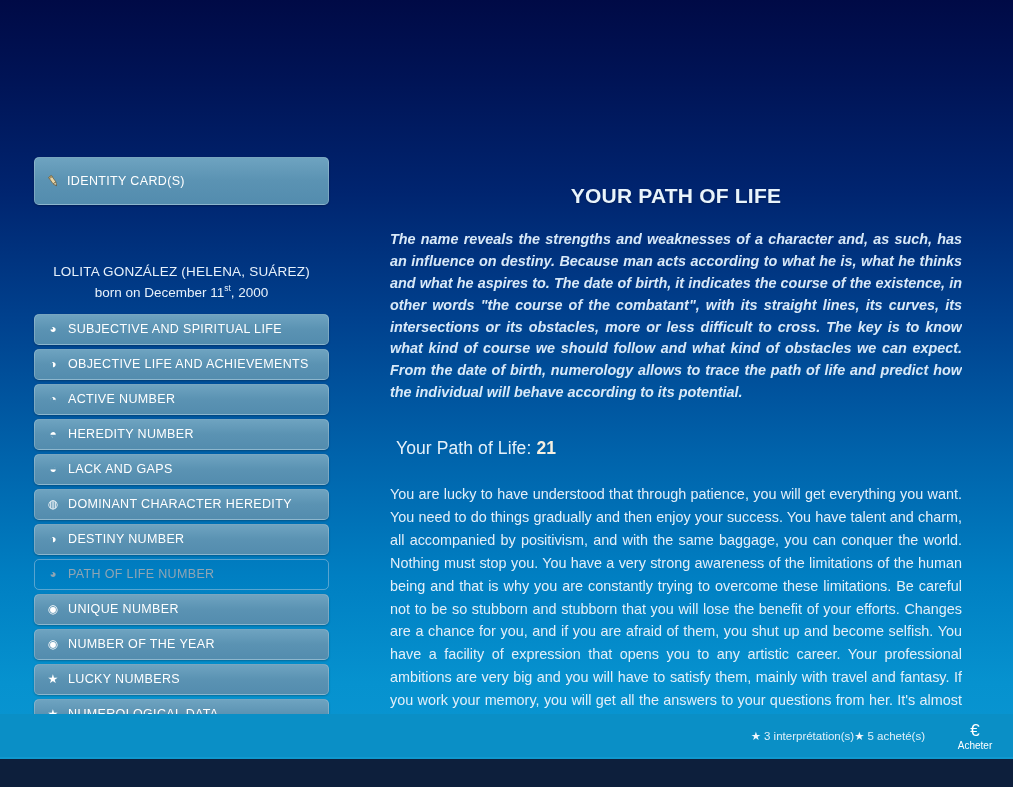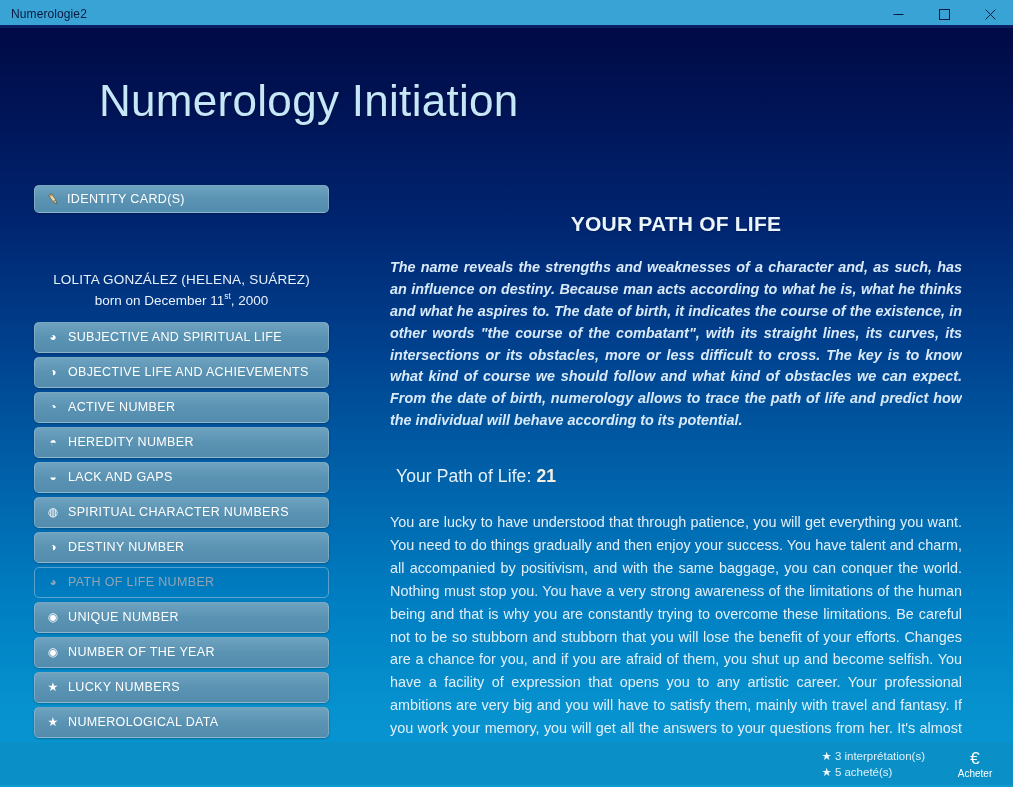--- a/index.html
+++ b/index.html
@@ -98,21 +98,21 @@
     padding: 0 10px;
     border-radius: 5px;
     background: linear-gradient(to bottom, #6ea3c0 0%, #5b93b3 48%, #538cae 100%);
     border: 1px solid rgba(255,255,255,0.22);
     box-shadow: 0 1px 2px rgba(0,0,0,0.25);
     color: #ffffff;
     cursor: pointer;
     user-select: none;
   }
 
-  .nav-btn.identity { height: 28px; margin-bottom: 0; }
+  .nav-btn.identity { height: 48px; margin-bottom: 0; }
 
   .nav-btn.active {
     background: transparent;
     border: 1px solid rgba(160,195,220,0.55);
     box-shadow: none;
     color: #8fa5b4;
   }
   .nav-btn.active .nav-icon { color: #8fa5b4; }
 
   .nav-icon {
@@ -206,21 +206,20 @@
     left: 0; right: 0; bottom: 0;
     height: 45px;
     background: #0a8fc6;
     display: flex;
     align-items: center;
     justify-content: flex-end;
     padding-right: 10px;
   }
   .footer-counts {
     display: flex;
-    flex-direction: column;
     justify-content: center;
     margin-right: 22px;
     line-height: 1.32;
   }
   .footer-count {
     font-size: 11.5px;
     color: #dff0fa;
     white-space: nowrap;
   }
   .footer-count .star { color: #eef7fd; margin-right: 3px; }
@@ -244,52 +243,23 @@
     left: 0; right: 0; bottom: 0;
     height: 2px;
     background: #1099cf;
   }
 </style>
 </head>
 <body>
 
 <div class="app-window">
 
-  <div class="titlebar">
-    <span class="titlebar-title">Numerologie2</span>
-    <span class="titlebar-spacer"></span>
-
-    <div class="win-btn">
-      <span>
-        <svg width="11" height="11" viewBox="0 0 11 11">
-            <line x1="0.5" y1="5.5" x2="10.5" y2="5.5" stroke="currentColor" stroke-width="1"></line>
-          </svg>
-      </span>
-    </div>
-    <div class="win-btn">
-      <span>
-        <svg width="11" height="11" viewBox="0 0 11 11">
-            <rect x="0.5" y="0.5" width="10" height="10" fill="none" stroke="currentColor" stroke-width="1"></rect>
-          </svg>
-      </span>
-    </div>
-    <div class="win-btn">
-      <span>
-        <svg width="11" height="11" viewBox="0 0 11 11">
-            <line x1="0.6" y1="0.6" x2="10.4" y2="10.4" stroke="currentColor" stroke-width="1"></line>
-            <line x1="10.4" y1="0.6" x2="0.6" y2="10.4" stroke="currentColor" stroke-width="1"></line>
-          </svg>
-      </span>
-    </div>
-    <div class="titlebar-underline"></div>
-  </div>
 
   <div class="stage">
 
-    <div class="page-title">Numerology Initiation</div>
 
     <div class="sidebar">
 
       <div class="nav-btn identity">
         <span class="nav-icon pencil">
           <svg width="15" height="15" viewBox="0 0 16 16">
             <g transform="rotate(-35 8 8)">
               <rect x="6.2" y="1.5" width="3.6" height="8.4" rx="0.6" fill="#e8d5a8" stroke="#6b5a38" stroke-width="0.7"></rect>
               <polygon points="6.2,9.9 9.8,9.9 8,13.6" fill="#f2e6c4" stroke="#6b5a38" stroke-width="0.7"></polygon>
               <polygon points="7.45,12.3 8.55,12.3 8,13.6" fill="#3b3222"></polygon>
@@ -321,21 +291,21 @@
           <div class="nav-btn">
             <span class="nav-icon">◓</span>
             <span class="nav-label">HEREDITY NUMBER</span>
           </div>
           <div class="nav-btn">
             <span class="nav-icon">◒</span>
             <span class="nav-label">LACK AND GAPS</span>
           </div>
           <div class="nav-btn">
             <span class="nav-icon">◍</span>
-            <span class="nav-label">SPIRITUAL CHARACTER NUMBERS</span>
+            <span class="nav-label">DOMINANT CHARACTER HEREDITY</span>
           </div>
           <div class="nav-btn">
             <span class="nav-icon">◑</span>
             <span class="nav-label">DESTINY NUMBER</span>
           </div>
           <div class="nav-btn active">
             <span class="nav-icon">◕</span>
             <span class="nav-label">PATH OF LIFE NUMBER</span>
           </div>
           <div class="nav-btn">

